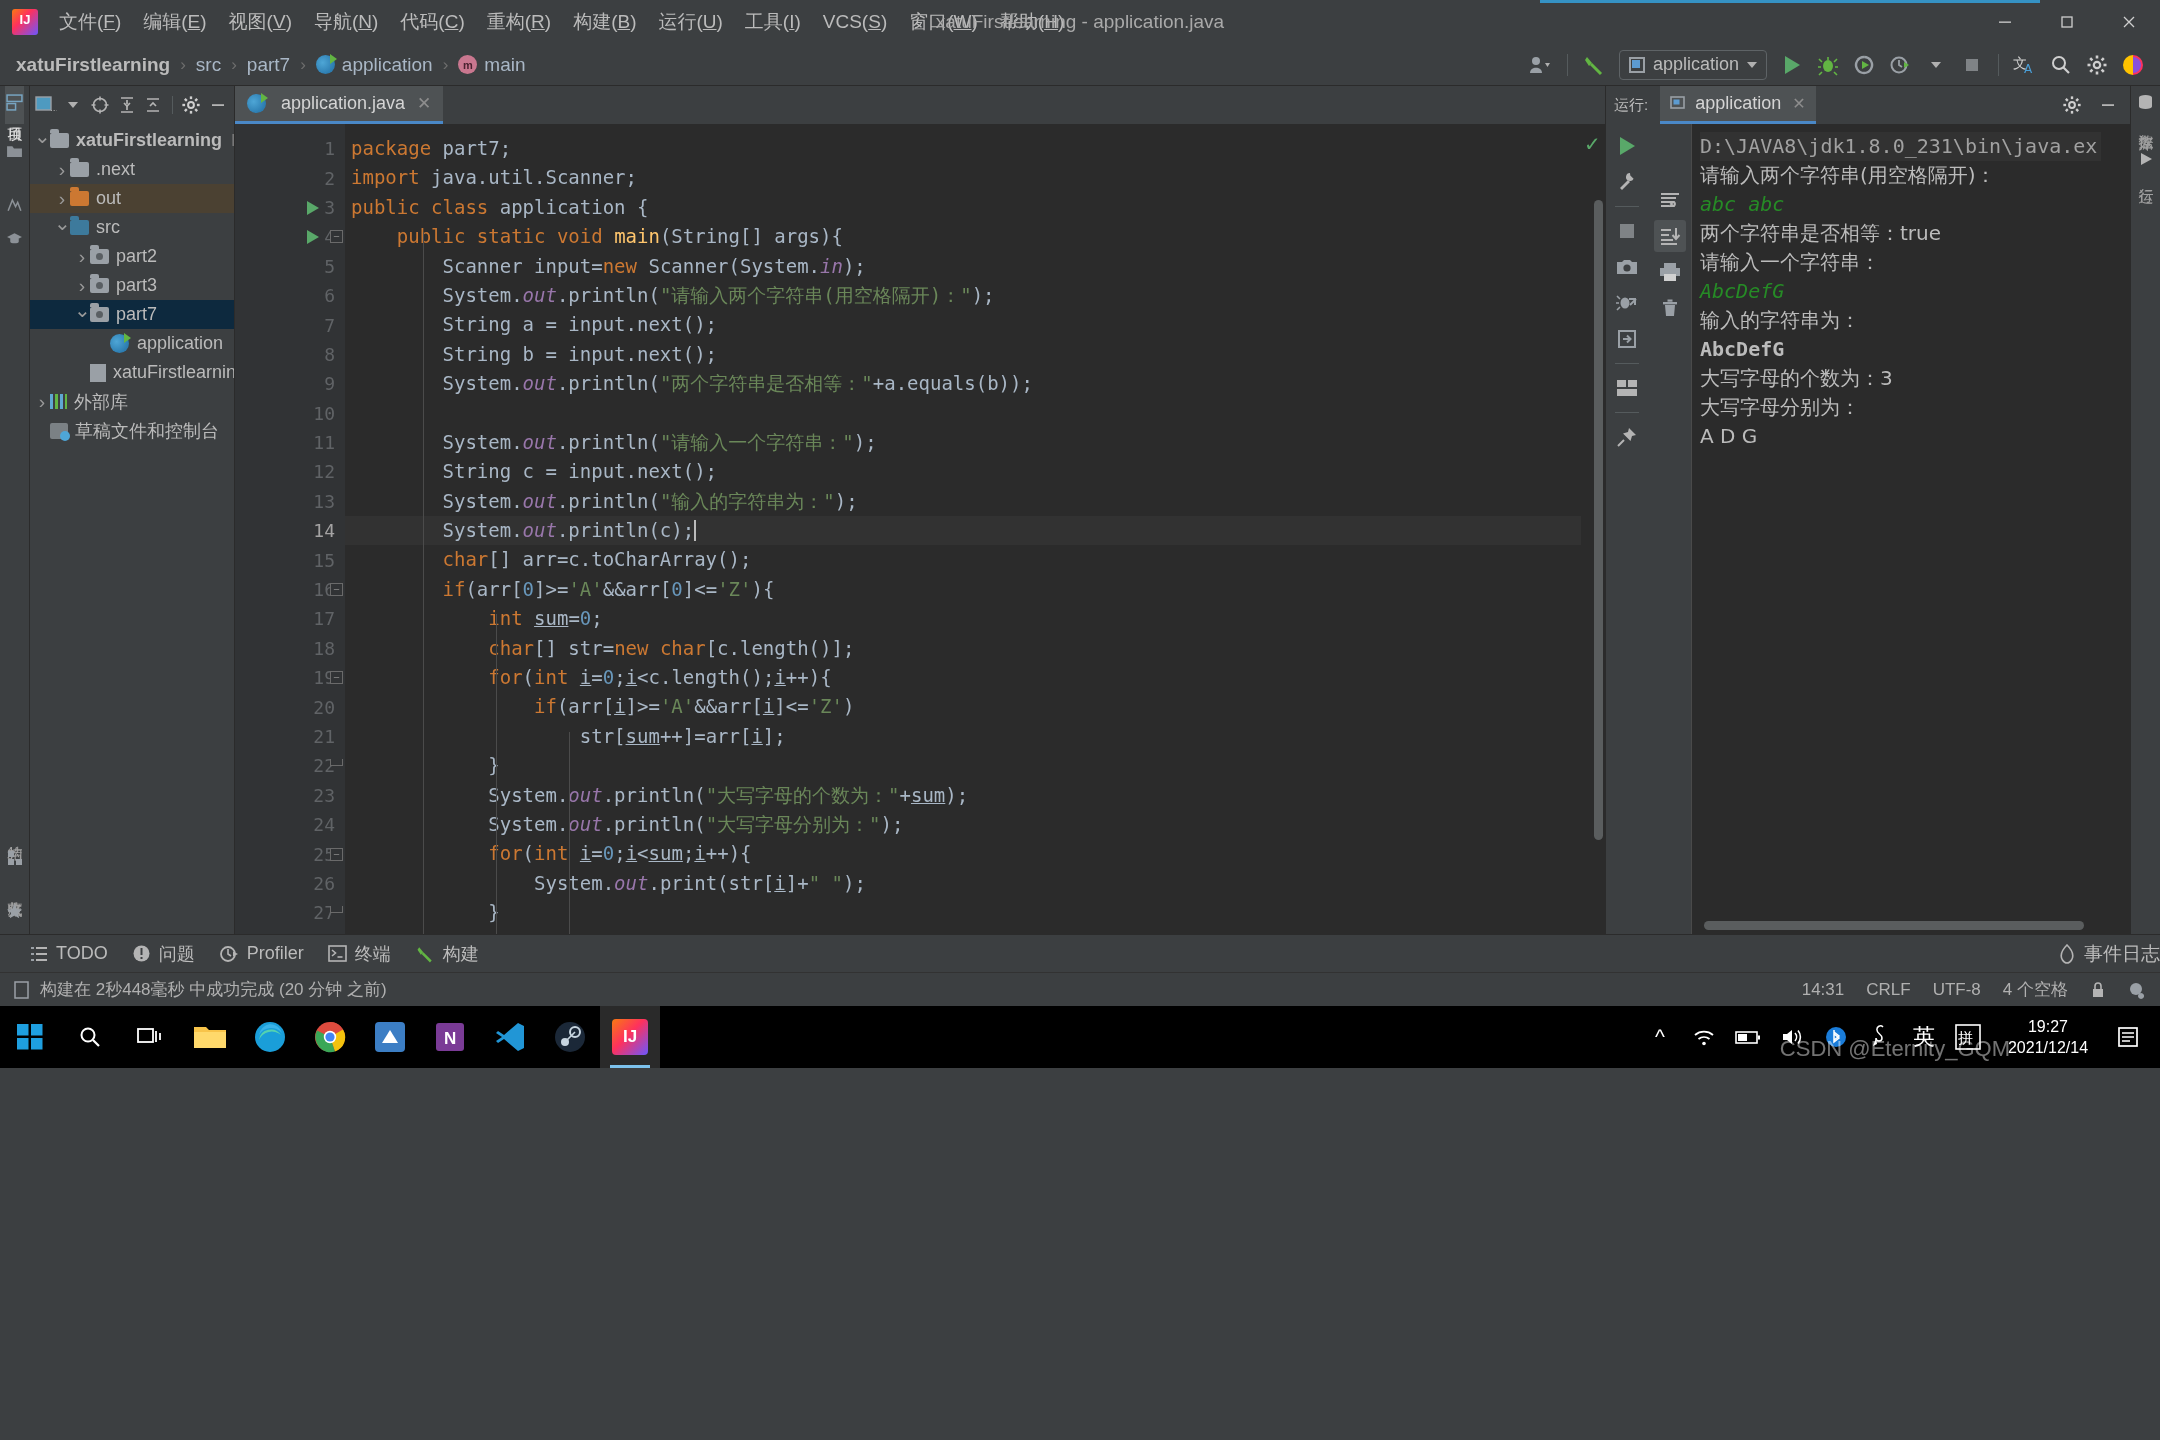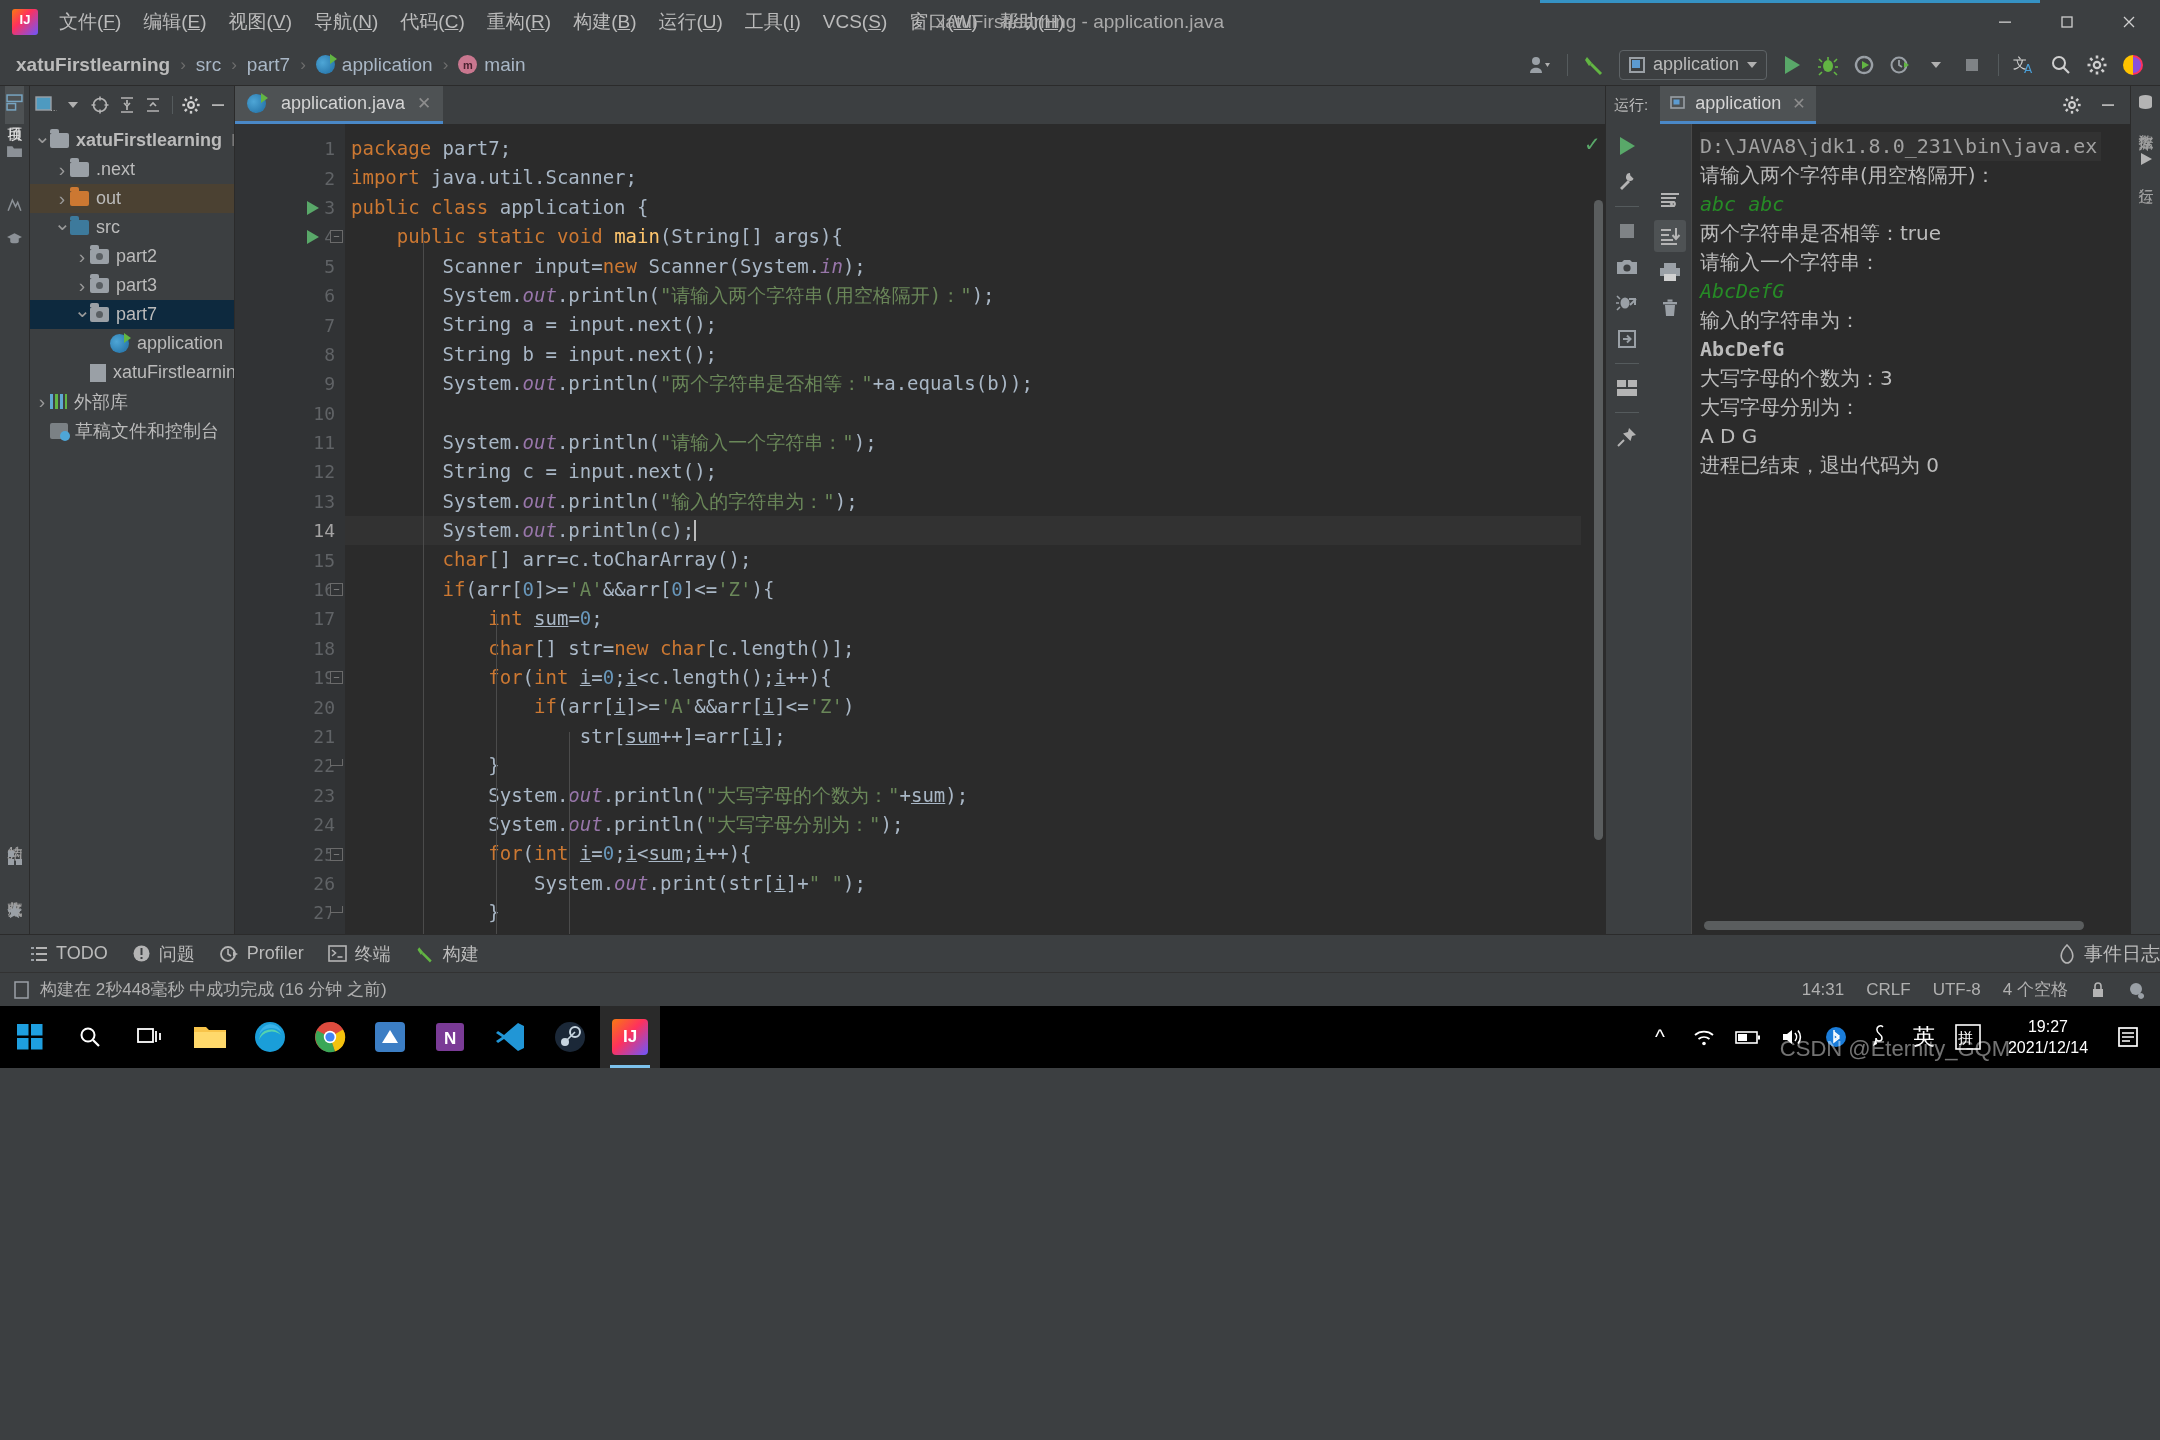--- a/index.html
+++ b/index.html
@@ -728,21 +728,20 @@
               <div><span>请输入两个字符串(用空格隔开)：</span></div>
               <div><span class="usr mono">abc abc</span></div>
               <div><span>两个字符串是否相等：true</span></div>
               <div><span>请输入一个字符串：</span></div>
               <div><span class="usr mono">AbcDefG</span></div>
               <div><span>输入的字符串为：</span></div>
               <div><span class="bold-out mono">AbcDefG</span></div>
               <div><span>大写字母的个数为：3</span></div>
               <div><span>大写字母分别为：</span></div>
               <div><span>A D G</span></div>
-              <div><span>进程已结束，退出代码为 0</span></div>
             </div>
           <div class="hscroll"></div>
         </div>
       </div>
     </div>
 
     <div class="runstrip">
       <svg width="17" height="17" viewBox="0 0 17 17" style="margin:8px 0 4px 0">
         <ellipse cx="8.5" cy="3.5" rx="6.5" ry="2.5" fill="#b4b4b4"></ellipse>
         <path d="M2 3.5 v9 a6.5 2.5 0 0 0 13 0 v-9" fill="#b4b4b4"></path>
@@ -814,21 +813,21 @@
         <path d="M9 1 C3 7 2 12 4.5 16 C7 20 11 20 13.5 16 C16 12 15 7 9 1 Z" fill="none" stroke="#b4b4b4" stroke-width="1.6"></path>
       </svg>
       <span>事件日志</span>
     </div>
   </div>
 
   <div class="statusbar">
     <svg width="16" height="18" viewBox="0 0 16 18">
       <rect x="1" y="1" width="13" height="16" fill="none" stroke="#9aa0a6" stroke-width="1.5"></rect>
     </svg>
-    <span>构建在 2秒448毫秒 中成功完成 (16 分钟 之前)</span>
+    <span>构建在 2秒448毫秒 中成功完成 (20 分钟 之前)</span>
     <div class="sb-right">
       <span>14:31</span>
       <span>CRLF</span>
       <span>UTF-8</span>
       <span>4 个空格</span>
       <svg width="16" height="18" viewBox="0 0 16 18">
         <rect x="3" y="8" width="10" height="8" fill="#b4b4b4"></rect>
         <path d="M5 8 V5 a3 3 0 0 1 6 0 v3" fill="none" stroke="#b4b4b4" stroke-width="1.6"></path>
       </svg>
       <svg width="18" height="18" viewBox="0 0 18 18">

